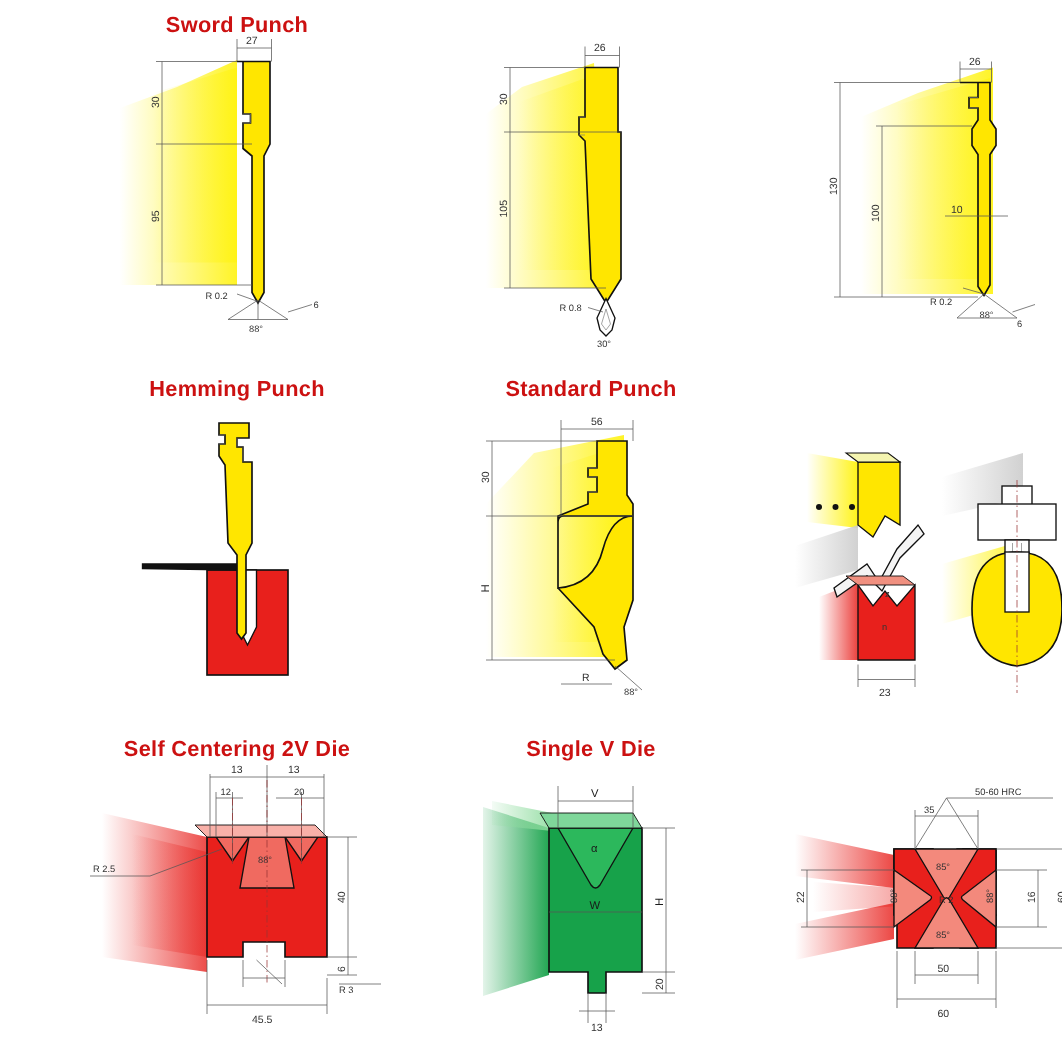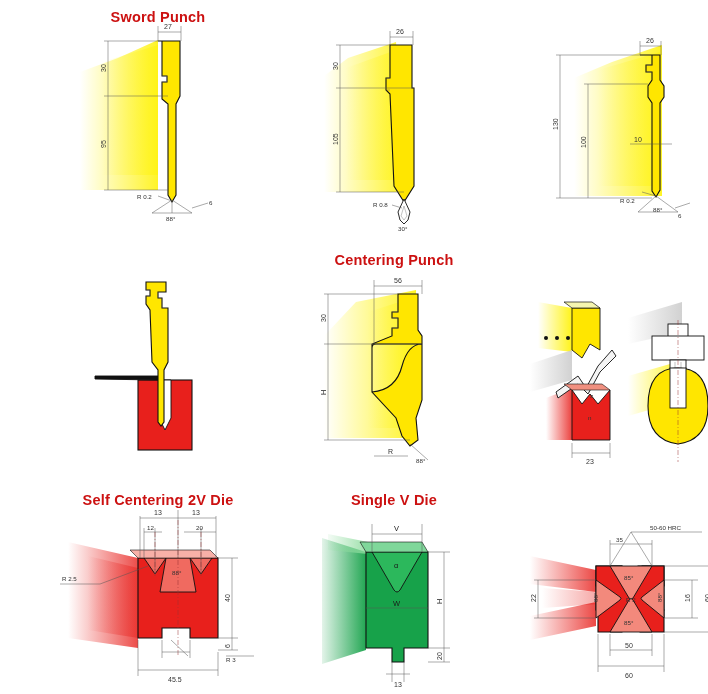--- a/index.html
+++ b/index.html
@@ -129,34 +129,35 @@
       <line class="ln" x1="126" y1="212" x2="166" y2="212"></line>
       <line class="ln" x1="144" y1="196" x2="126" y2="212"></line>
       <line class="ln" x1="144" y1="196" x2="166" y2="212"></line>
       <text class="dim6" x="141" y="212">88°</text>
       <line class="ln" x1="163" y1="208" x2="178" y2="203"></line>
       <text class="dim6" x="166" y="218">6</text>
     </svg>
   </div>
 
   <div class="panel r2">
+    <div class="ptitle">Hemming  Punch</div>
     <svg width="236" height="240" viewBox="0 0 236 240">
 
       <rect class="outl" x="98" y="140" width="54" height="70" fill="#e8201c"></rect>
       <path class="outl2" fill="#fff" d="M119,140 L131,140 L131,178 L125,190 L119,178 Z"></path>
 
       <path class="outl2" fill="#111" d="M55,136 L118,136 L118,140 L55,139 Z"></path>
 
       <path class="outl" fill="#ffe600" d="M106,42 L126,42 L126,52 L118,52 L118,58 L122,58 L122,68 L128,68 L128,122 L124,130 L124,182 L121,186 L118,182 L118,130 L112,122 L110,70 L106,64 L106,56 L110,56 L110,50 L106,50 Z"></path>
       <path class="lnthin" d="M106,50 L110,50 M106,56 L110,56 M118,52 L118,58 M122,58 L122,68"></path>
     </svg>
   </div>
 
   <div class="panel r2">
-    <div class="ptitle">Centering  Punch</div>
+    <div class="ptitle">Standard  Punch</div>
     <svg width="236" height="240" viewBox="0 0 236 240">
       <defs>
         <linearGradient id="sg5" x1="1" y1="0" x2="0" y2="0">
           <stop offset="0" stop-color="#fff200" stop-opacity=".85"></stop>
           <stop offset="1" stop-color="#fff200" stop-opacity="0"></stop>
         </linearGradient>
       </defs>
       <polygon points="140,50 80,62 48,96 48,198 140,198" fill="url(#sg5)"></polygon>
       <polygon points="136,58 92,72 92,188 136,188" fill="url(#sg5)" opacity=".5"></polygon>
       <path class="outl" fill="#ffe600" d="M122,54 L142,54 L142,90 L146,96 L146,104 L100,104 Q96,104 96,108 L96,152 Q120,150 126,126 Q132,104 146,104 L146,160 L140,178 L142,200 L134,206 L126,196 L120,178 L96,152 L96,104 L116,96 L116,88 L122,88 L122,78 L116,78 L116,72 L122,72 Z"></path>

